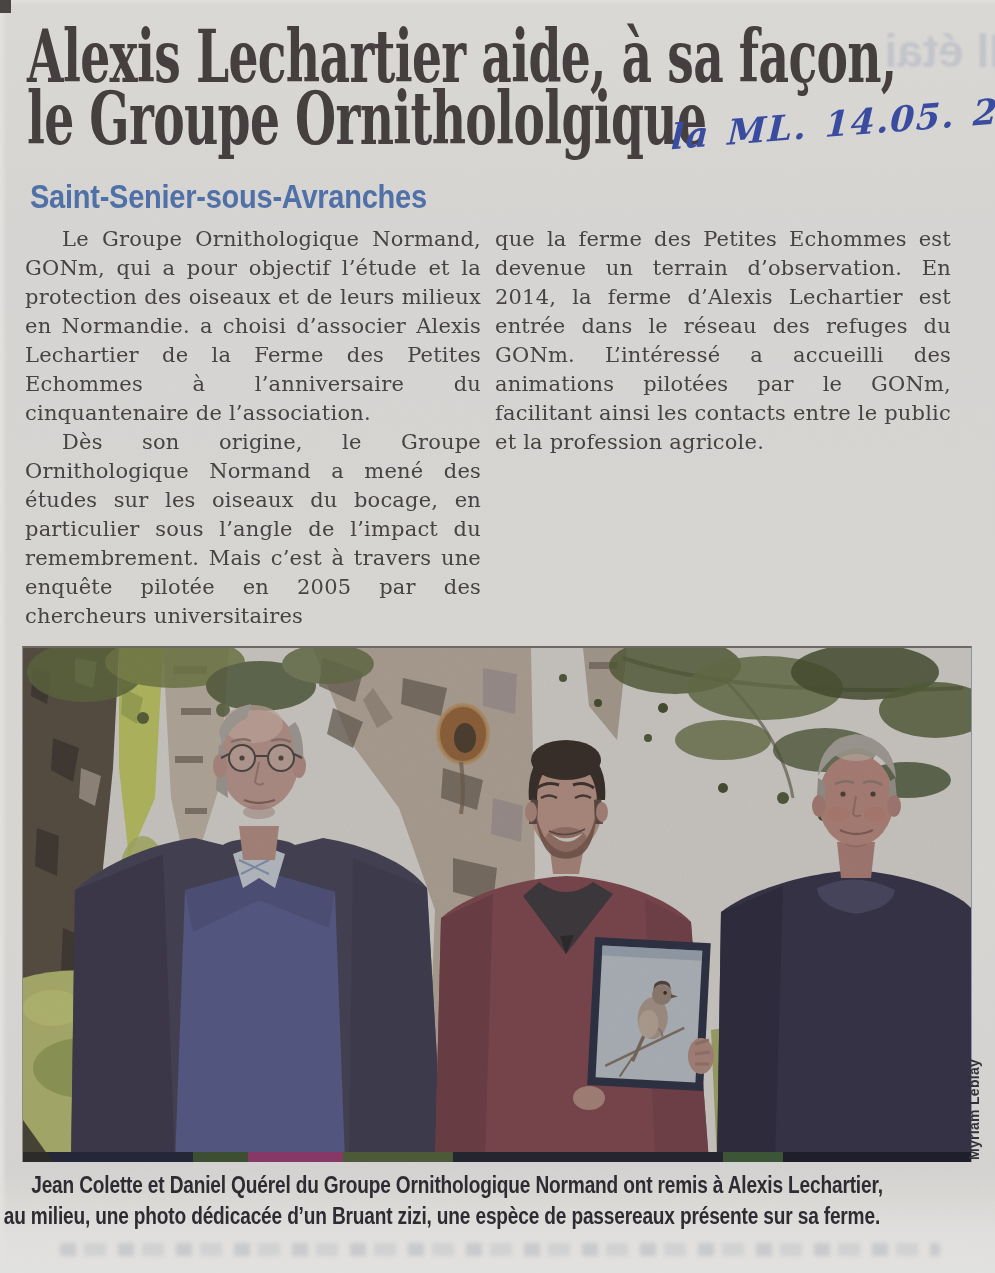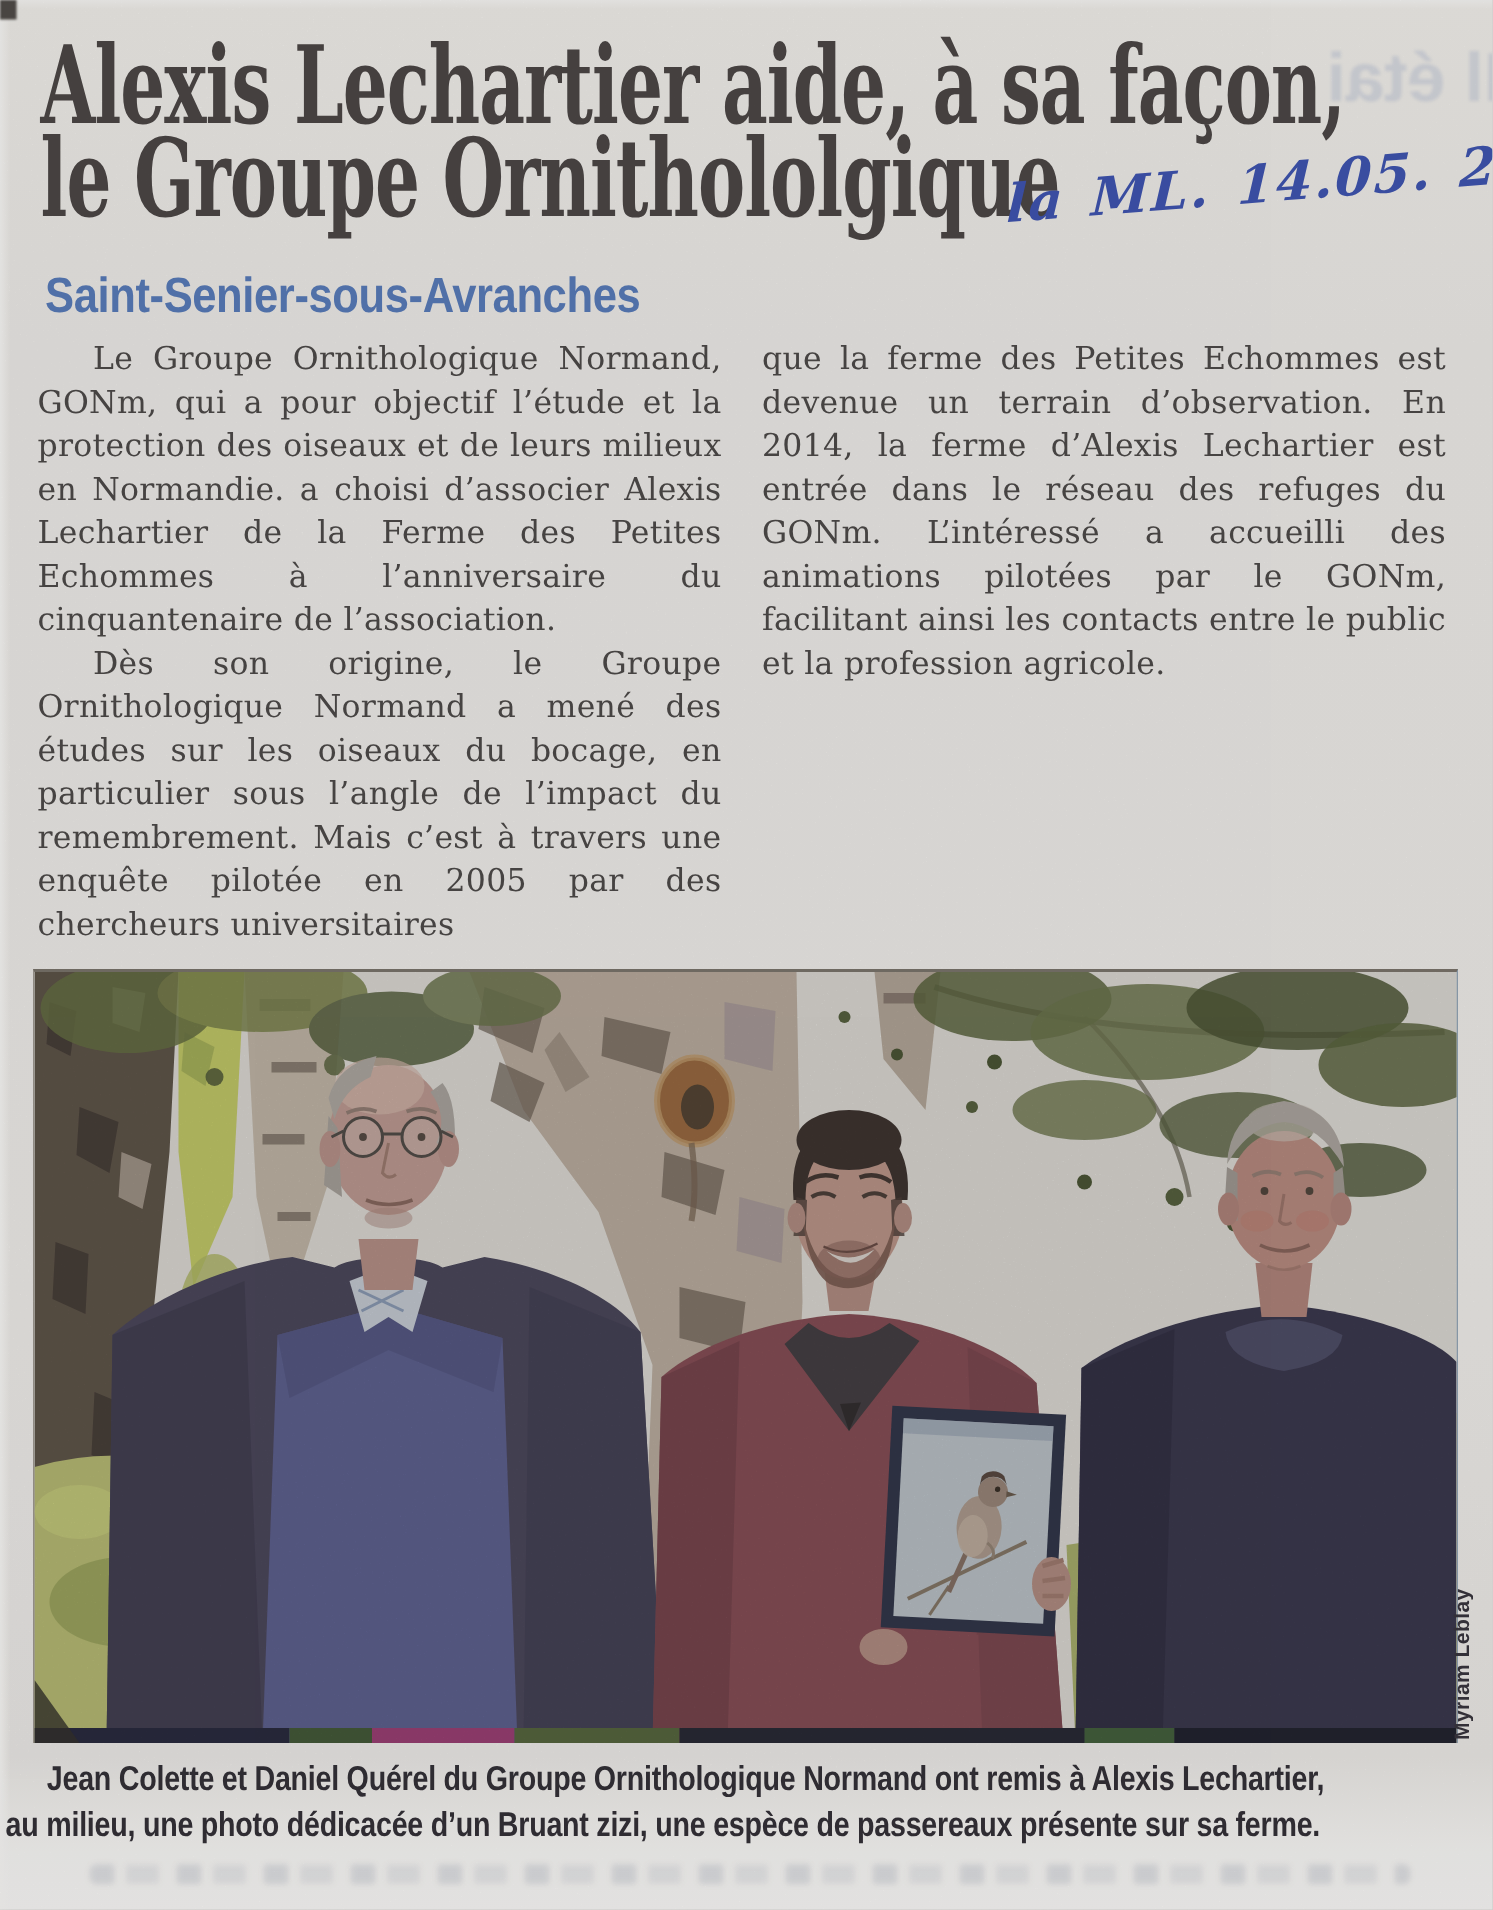--- a/index.html
+++ b/index.html
@@ -45,21 +45,21 @@
     font-size:33px;color:#5678b4;letter-spacing:-.3px;
     transform:scaleX(.88);transform-origin:left top;
   }
 
   
   .col{
     position:absolute;top:212px;width:456px;
     font-family:"DejaVu Serif",serif;font-size:21px;line-height:29px;
     color:#4b4847;text-align:justify;letter-spacing:.2px;margin-top:13px;
   }
-  .col1{left:25px;} .col2{left:508px;}
+  .col1{left:25px;} .col2{left:495px;}
   .col p{margin:0;}
   .col p.indent{text-indent:37px;}
 
   
   .photo{
     position:absolute;left:22px;top:646px;width:948px;height:514px;
     border-top:2px solid #767068;border-left:1px solid #9a958d;border-right:1px solid #8fa0b0;
     box-sizing:content-box;
   }
   .photo svg{display:block;}

